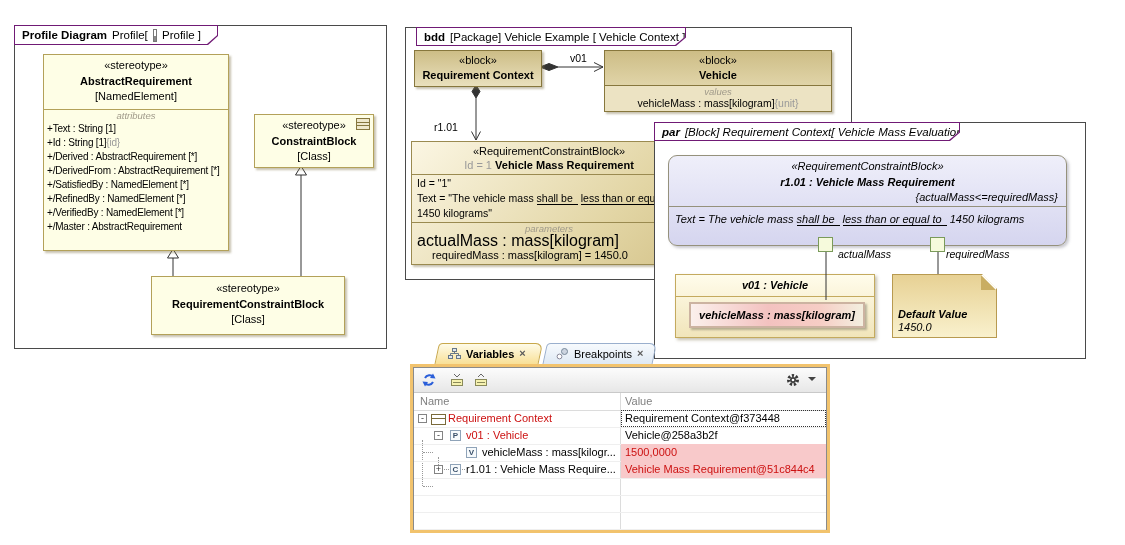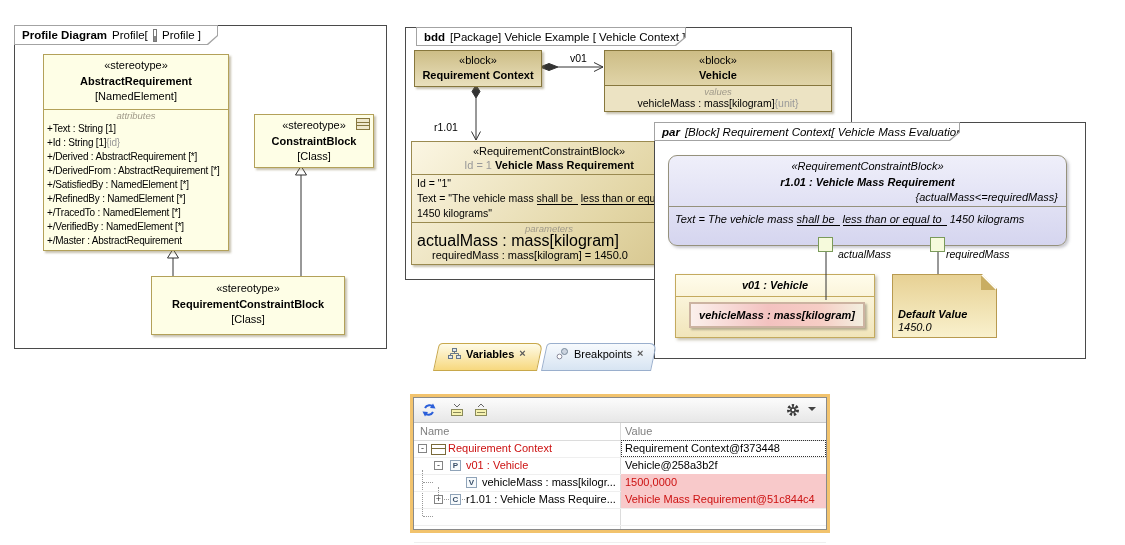--- a/index.html
+++ b/index.html
@@ -1,20 +1,20 @@
 <!DOCTYPE html>
 <html><head>
 <meta charset="utf-8">
 <style>
   html,body{margin:0;padding:0;background:#fff;}
   .canvas{position:relative;width:1125px;height:545px;background:#fff;overflow:hidden;
           font-family:"Liberation Sans",sans-serif;font-size:11px;color:#000;}
   
   .frame{position:absolute;border:1px solid #4a4a4a;background:#fff;}
-  .ftab{position:absolute;top:-1px;left:-1px;height:20px;background:#a3a3a3;
+  .ftab{position:absolute;top:-1px;left:-1px;height:20px;background:#701a75;
         clip-path:polygon(0 0,100% 0,100% 55%,calc(100% - 10px) 100%,0 100%);}
   .ftab-in{position:absolute;inset:1px;background:#fff;
         clip-path:polygon(0 0,100% 0,100% 52%,calc(100% - 10px) 100%,0 100%);
         display:flex;align-items:center;gap:5px;padding:0 16px 0 7px;
         font-size:11.5px;white-space:nowrap;}
   .kw{font-weight:bold;}
   
   .ubox{position:absolute;border:1px solid #b3a159;background:#fefee6;
         box-shadow:2px 2px 2px rgba(130,120,80,.45);}
   .cline{text-align:center;line-height:16px;white-space:nowrap;overflow:visible;}
@@ -53,21 +53,21 @@
   .fold{position:absolute;top:0;right:0;width:0;height:0;
      border-left:15px solid #c9ad62;border-top:15px solid #ffffff;}
   
   .vpanel{position:absolute;font-size:11px;}
   .vtab{position:absolute;height:28px;}
   .vtab .bg{position:absolute;inset:0;transform:skewX(-12deg);border-radius:4px 7px 0 0;}
   .vtab.active .bg{background:linear-gradient(180deg,#fefbe8,#f7d87e);border:1px solid #c8a84b;}
   .vtab.inactive .bg{background:linear-gradient(180deg,#f7fafd,#d7e4f2);border:1px solid #9aafcd;}
   .vtab .tcontent{position:relative;display:flex;align-items:center;gap:5px;height:21px;padding:0 8px 0 12px;}
   .closex{font-weight:bold;color:#5a5a5a;font-size:11px;line-height:11px;}
-  .vbody{position:absolute;left:0;top:21px;right:0;bottom:0;border:3px solid #f2c36d;background:#22c55e;margin-top:30px;}
+  .vbody{position:absolute;left:0;top:21px;right:0;bottom:0;border:3px solid #f2c36d;background:#22c55e;}
   .vbody-in{position:absolute;inset:0;border:1px solid #8a8a8a;background:#fff;}
   .vtoolbar{position:absolute;left:0;right:0;top:0;height:24px;
      background:linear-gradient(180deg,#fcfcfc,#e7e7e7);border-bottom:1px solid #c9c9c9;}
   .vtable{position:absolute;left:0;right:0;top:25px;bottom:0;}
   .coldiv{position:absolute;left:206px;top:0;bottom:0;border-left:1px solid #dcdcdc;}
   .vheadrow{position:absolute;left:0;right:0;top:0;height:17px;color:#808080;border-bottom:1px solid #dcdcdc;}
   .vheadrow span{position:absolute;top:2px;}
   .vrow{position:absolute;left:0;right:0;height:17px;border-bottom:1px solid #efefef;}
   .expander{position:absolute;top:4px;width:9px;height:9px;box-sizing:border-box;border:1px solid #848484;
      background:#fff;font-size:9px;line-height:7px;text-align:center;color:#333;}
@@ -125,21 +125,20 @@
           <div class="attr-row"><span>+Id : String [1]</span><span class="gray">{id}</span></div>
 
           <div class="attr-row"><span>+/Derived : AbstractRequirement [*]</span><span class="gray"></span></div>
 
           <div class="attr-row"><span>+/DerivedFrom : AbstractRequirement [*]</span><span class="gray"></span></div>
 
           <div class="attr-row"><span>+/SatisfiedBy : NamedElement [*]</span><span class="gray"></span></div>
 
           <div class="attr-row"><span>+/RefinedBy : NamedElement [*]</span><span class="gray"></span></div>
 
-          <div class="attr-row"><span>+/TracedTo : NamedElement [*]</span><span class="gray"></span></div>
 
           <div class="attr-row"><span>+/VerifiedBy : NamedElement [*]</span><span class="gray"></span></div>
 
           <div class="attr-row"><span>+/Master : AbstractRequirement</span><span class="gray"></span></div>
         </div>
     </div>
 
     <div class="ubox" style="left:239px;top:88px;width:118px;height:52px;">
       <span class="cbicon" style="right:3px;top:3px;"></span>
       <div style="padding-top:3px;">

